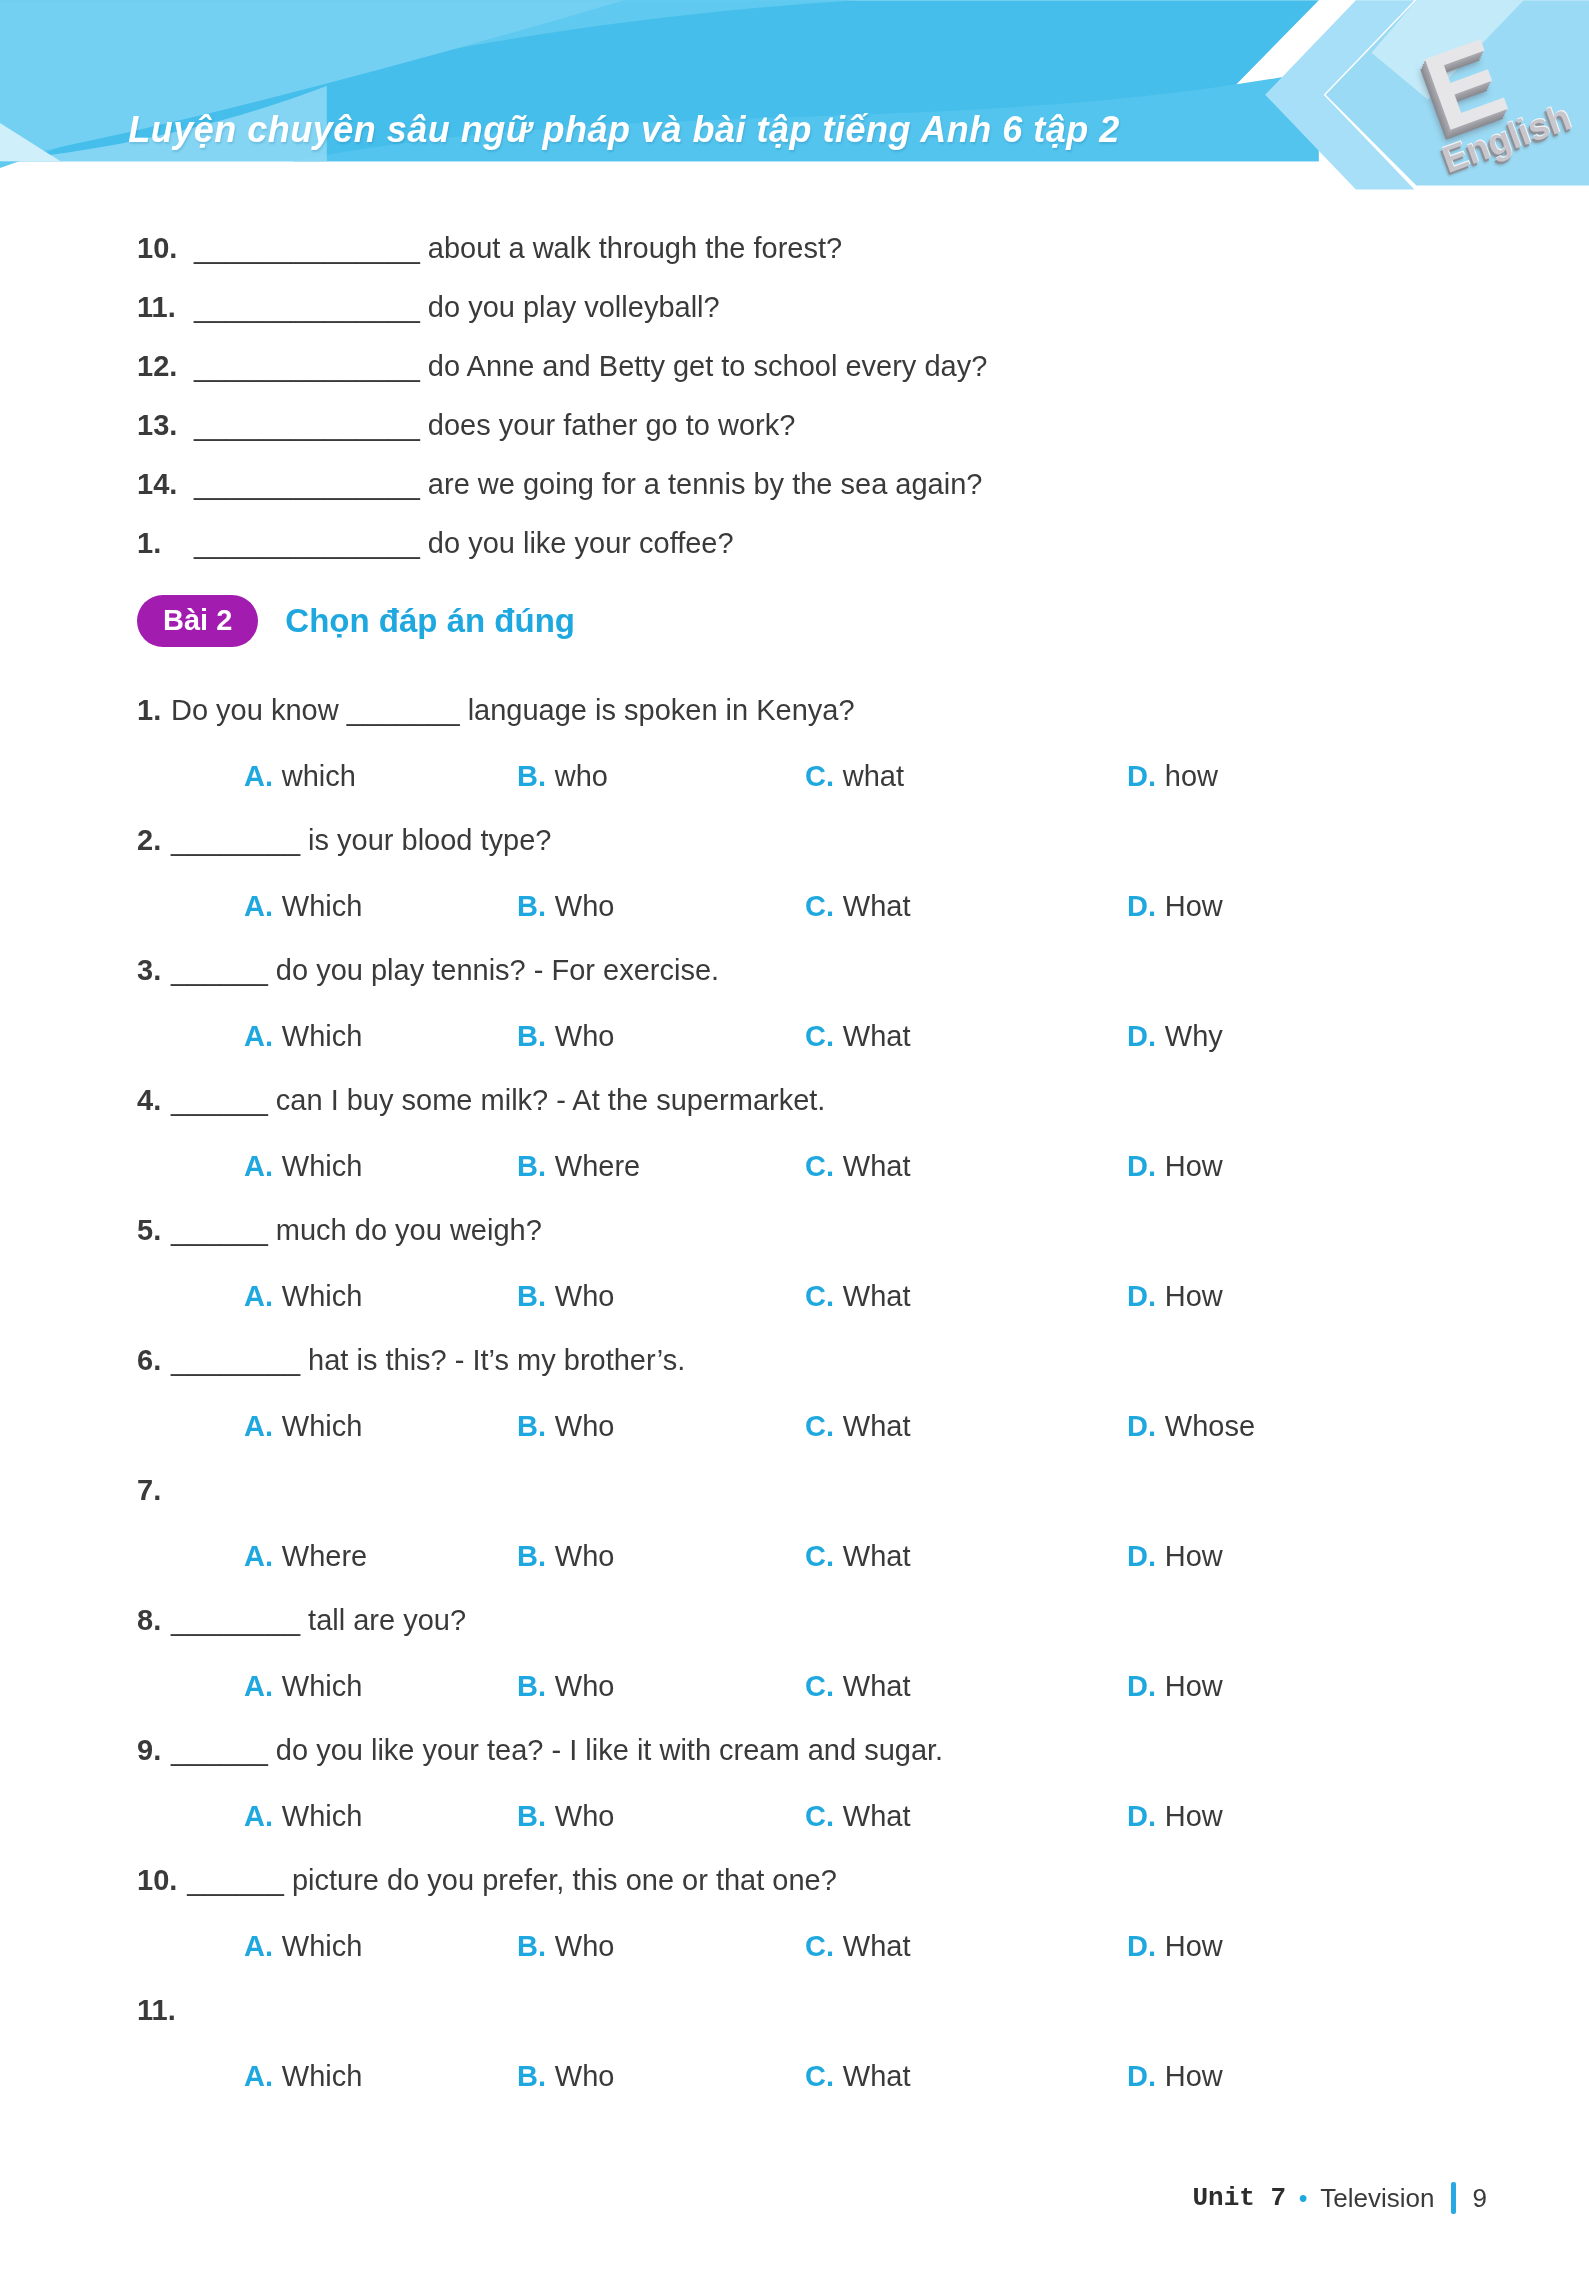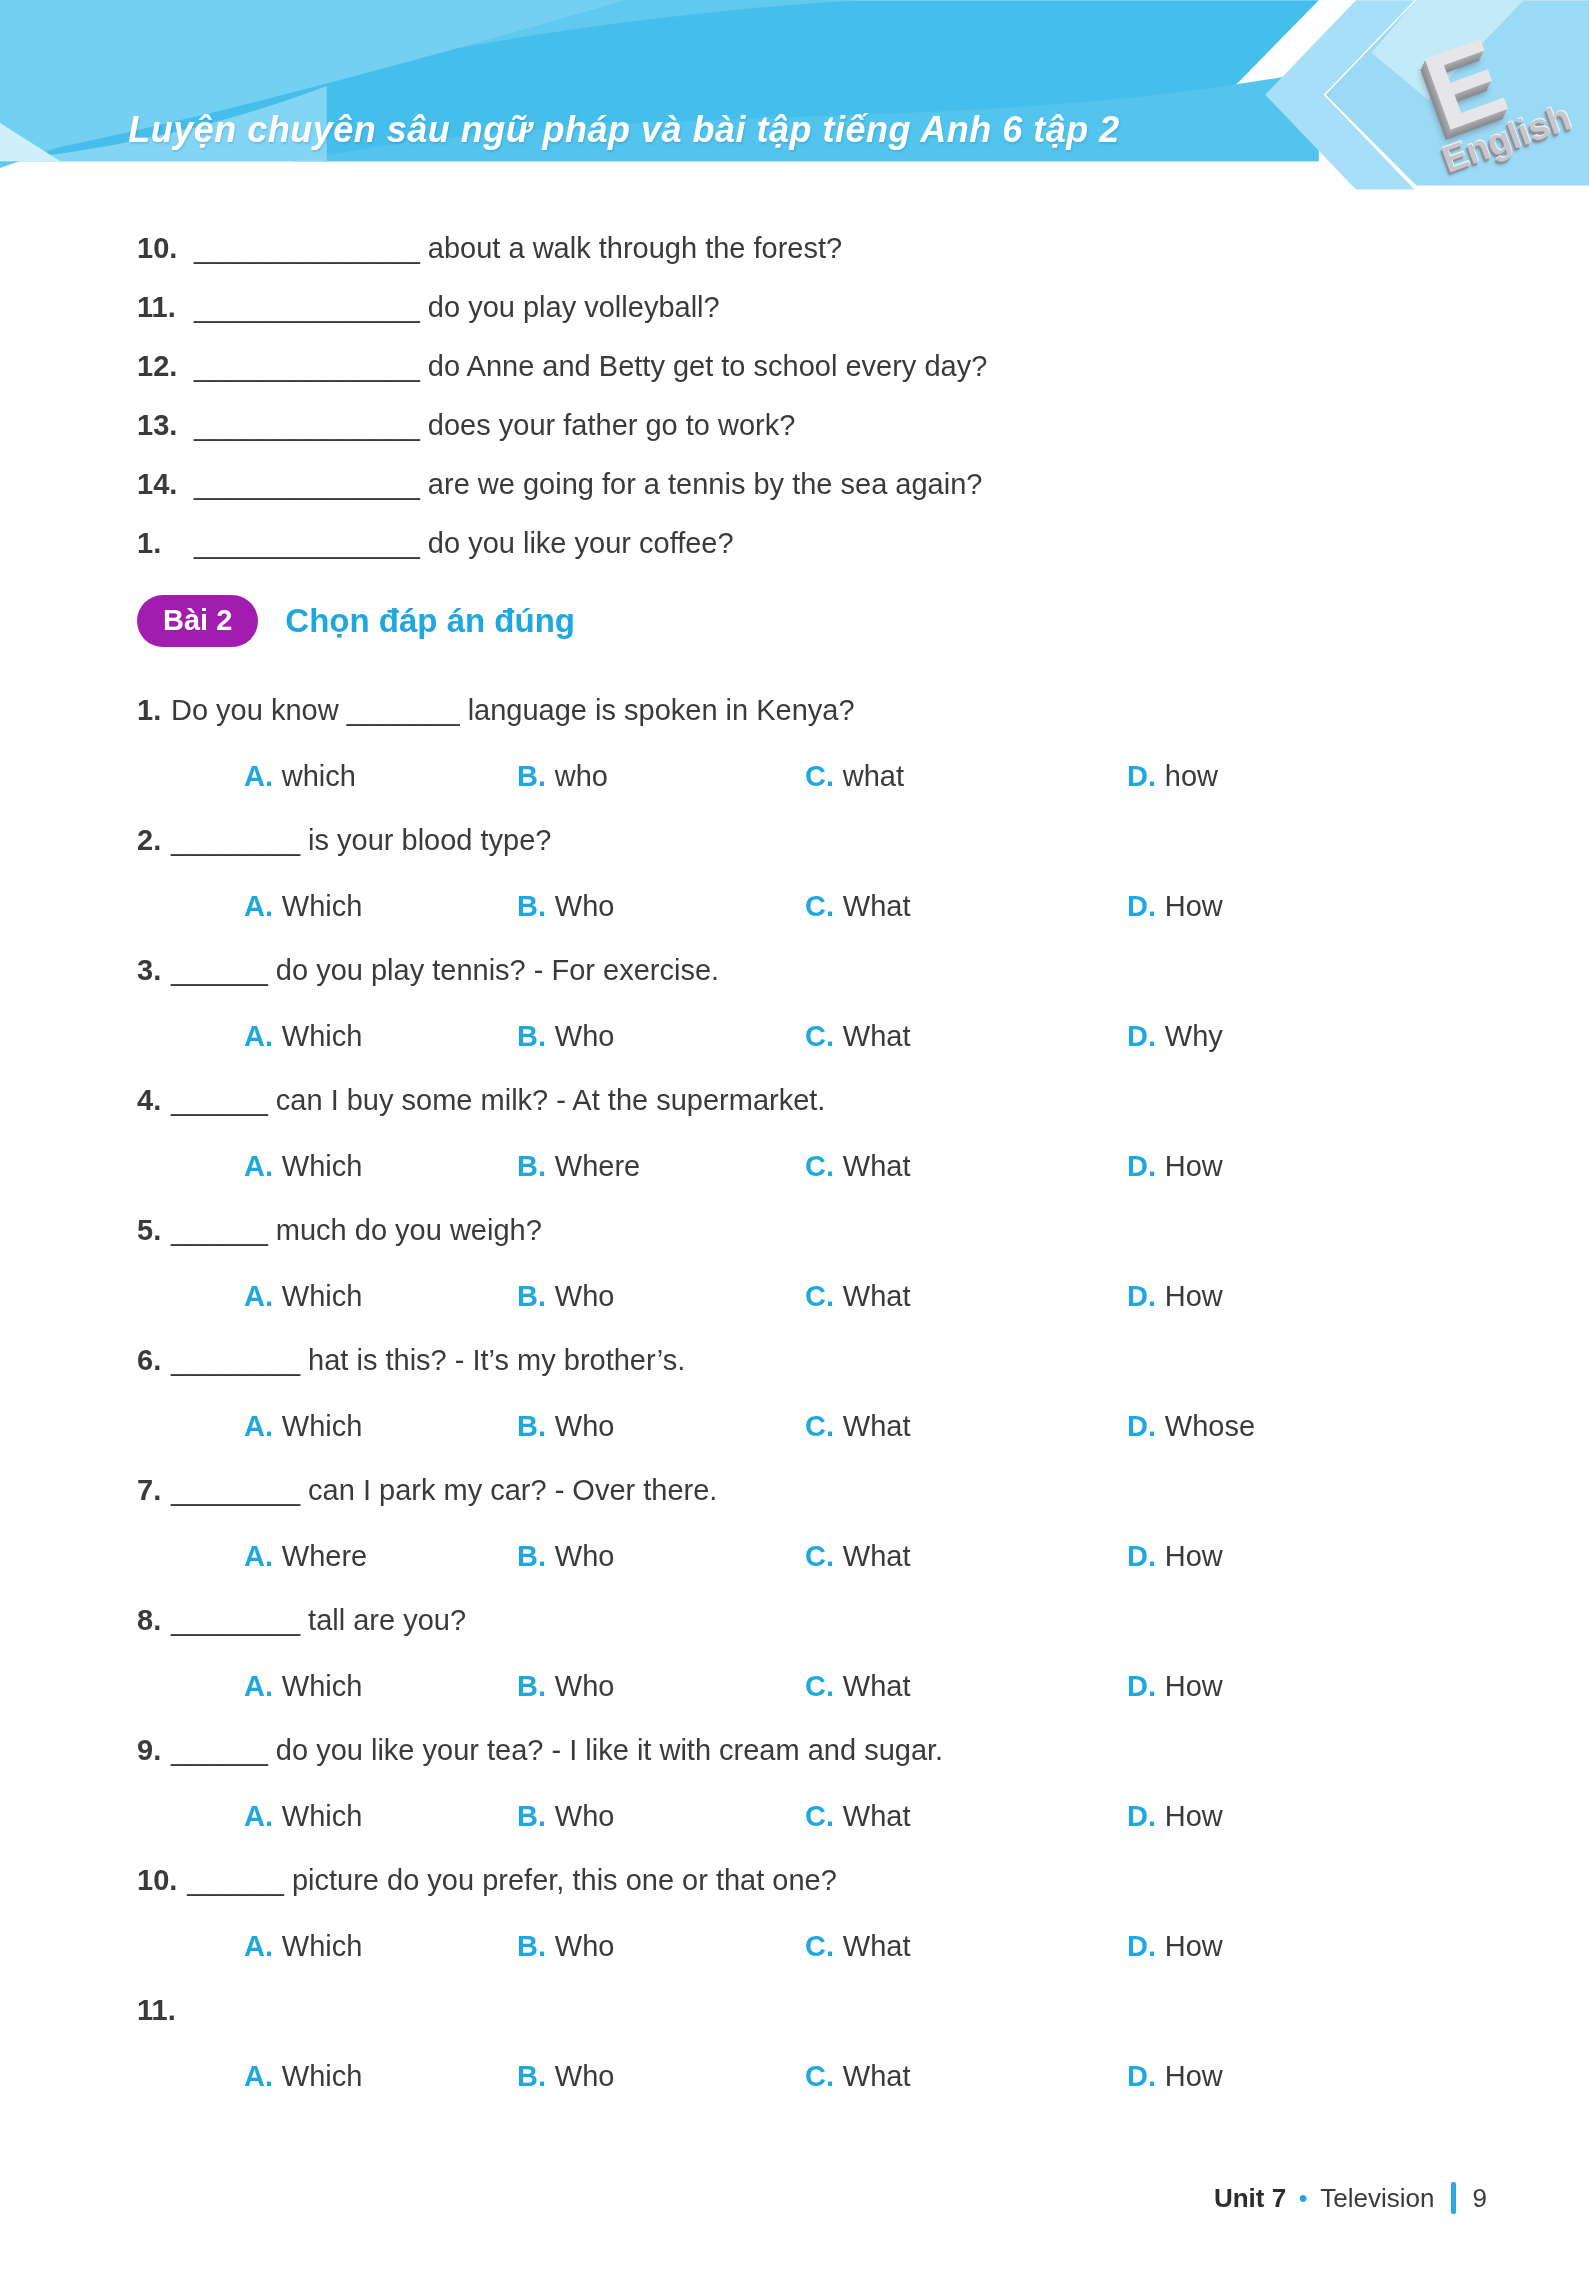--- a/index.html
+++ b/index.html
@@ -65,21 +65,21 @@
   .optrow { height: 65px; position: relative; font-size: 29px; }
   .opt { position: absolute; top: 50%; transform: translateY(-50%); white-space: nowrap; }
   .opt-a { left: 107px; }
   .opt-b { left: 380px; }
   .opt-c { left: 668px; }
   .opt-d { left: 990px; }
   .ol { color: #1ea8df; font-weight: bold; margin-right: 8.8px; }
 
   
   .footer { position: absolute; top: 2182px; right: 103px; display: flex; align-items: center; font-size: 26px; }
-  .funit { font-weight: bold; color: #2d2d2d; }
+  .funit { font-weight: bold; color: #2d2d2d; font-family: Liberation Mono, monospace; }
   .fbullet { color: #1ea8df; margin: 0 12.7px; font-size: 25px; }
   .fchapter { color: #3a3a3a; }
   .fsep { width: 4.9px; height: 32px; background: #2aa9e0; margin: 0 16.6px; border-radius: 2px; }
   .fpage { color: #3a3a3a; }
 </style>
 </head>
 <body>
 
 <div class="page">
 
@@ -201,21 +201,20 @@
     </div>
     <div class="optrow">
       <span class="opt opt-a"><span class="ol">A.</span><span class="ot">Which</span></span>
       <span class="opt opt-b"><span class="ol">B.</span><span class="ot">Who</span></span>
       <span class="opt opt-c"><span class="ol">C.</span><span class="ot">What</span></span>
       <span class="opt opt-d"><span class="ol">D.</span><span class="ot">Whose</span></span>
     </div>
 
     <div class="qrow">
       <span class="qnum">7.</span>
-      <span class="qtext">________ can I park my car? - Over there.</span>
     </div>
     <div class="optrow">
       <span class="opt opt-a"><span class="ol">A.</span><span class="ot">Where</span></span>
       <span class="opt opt-b"><span class="ol">B.</span><span class="ot">Who</span></span>
       <span class="opt opt-c"><span class="ol">C.</span><span class="ot">What</span></span>
       <span class="opt opt-d"><span class="ol">D.</span><span class="ot">How</span></span>
     </div>
 
     <div class="qrow">
       <span class="qnum">8.</span>

